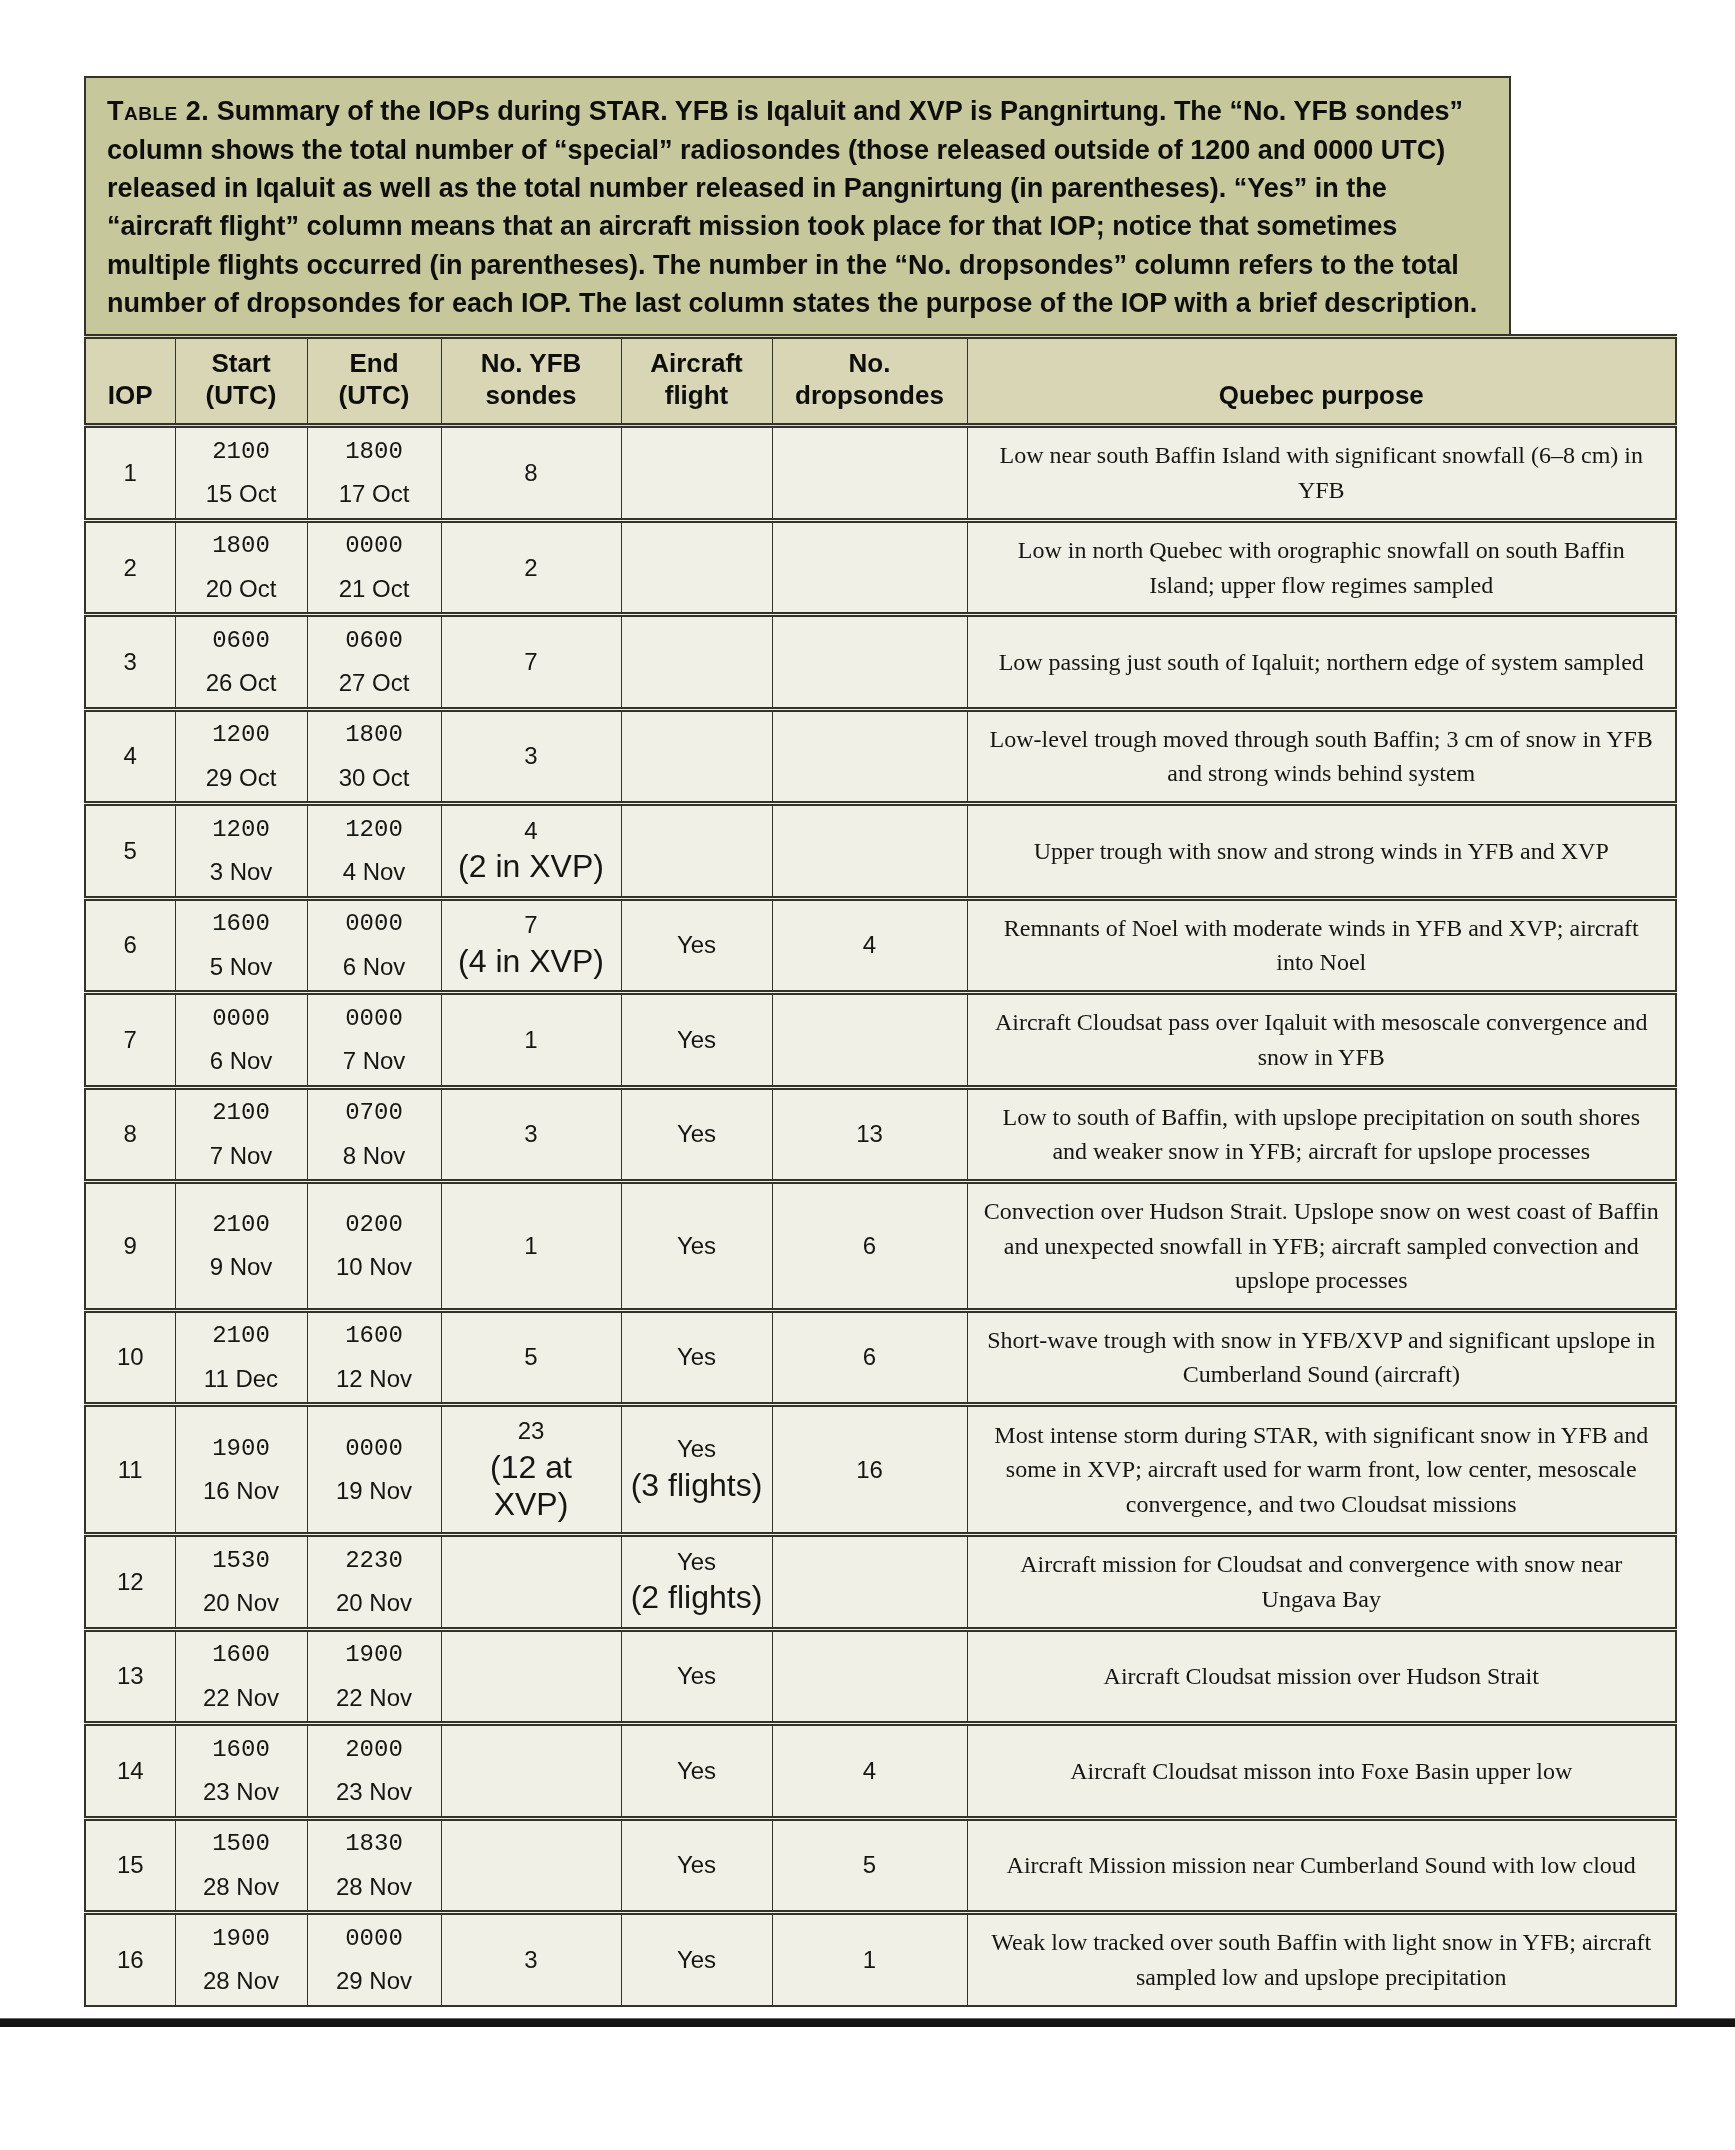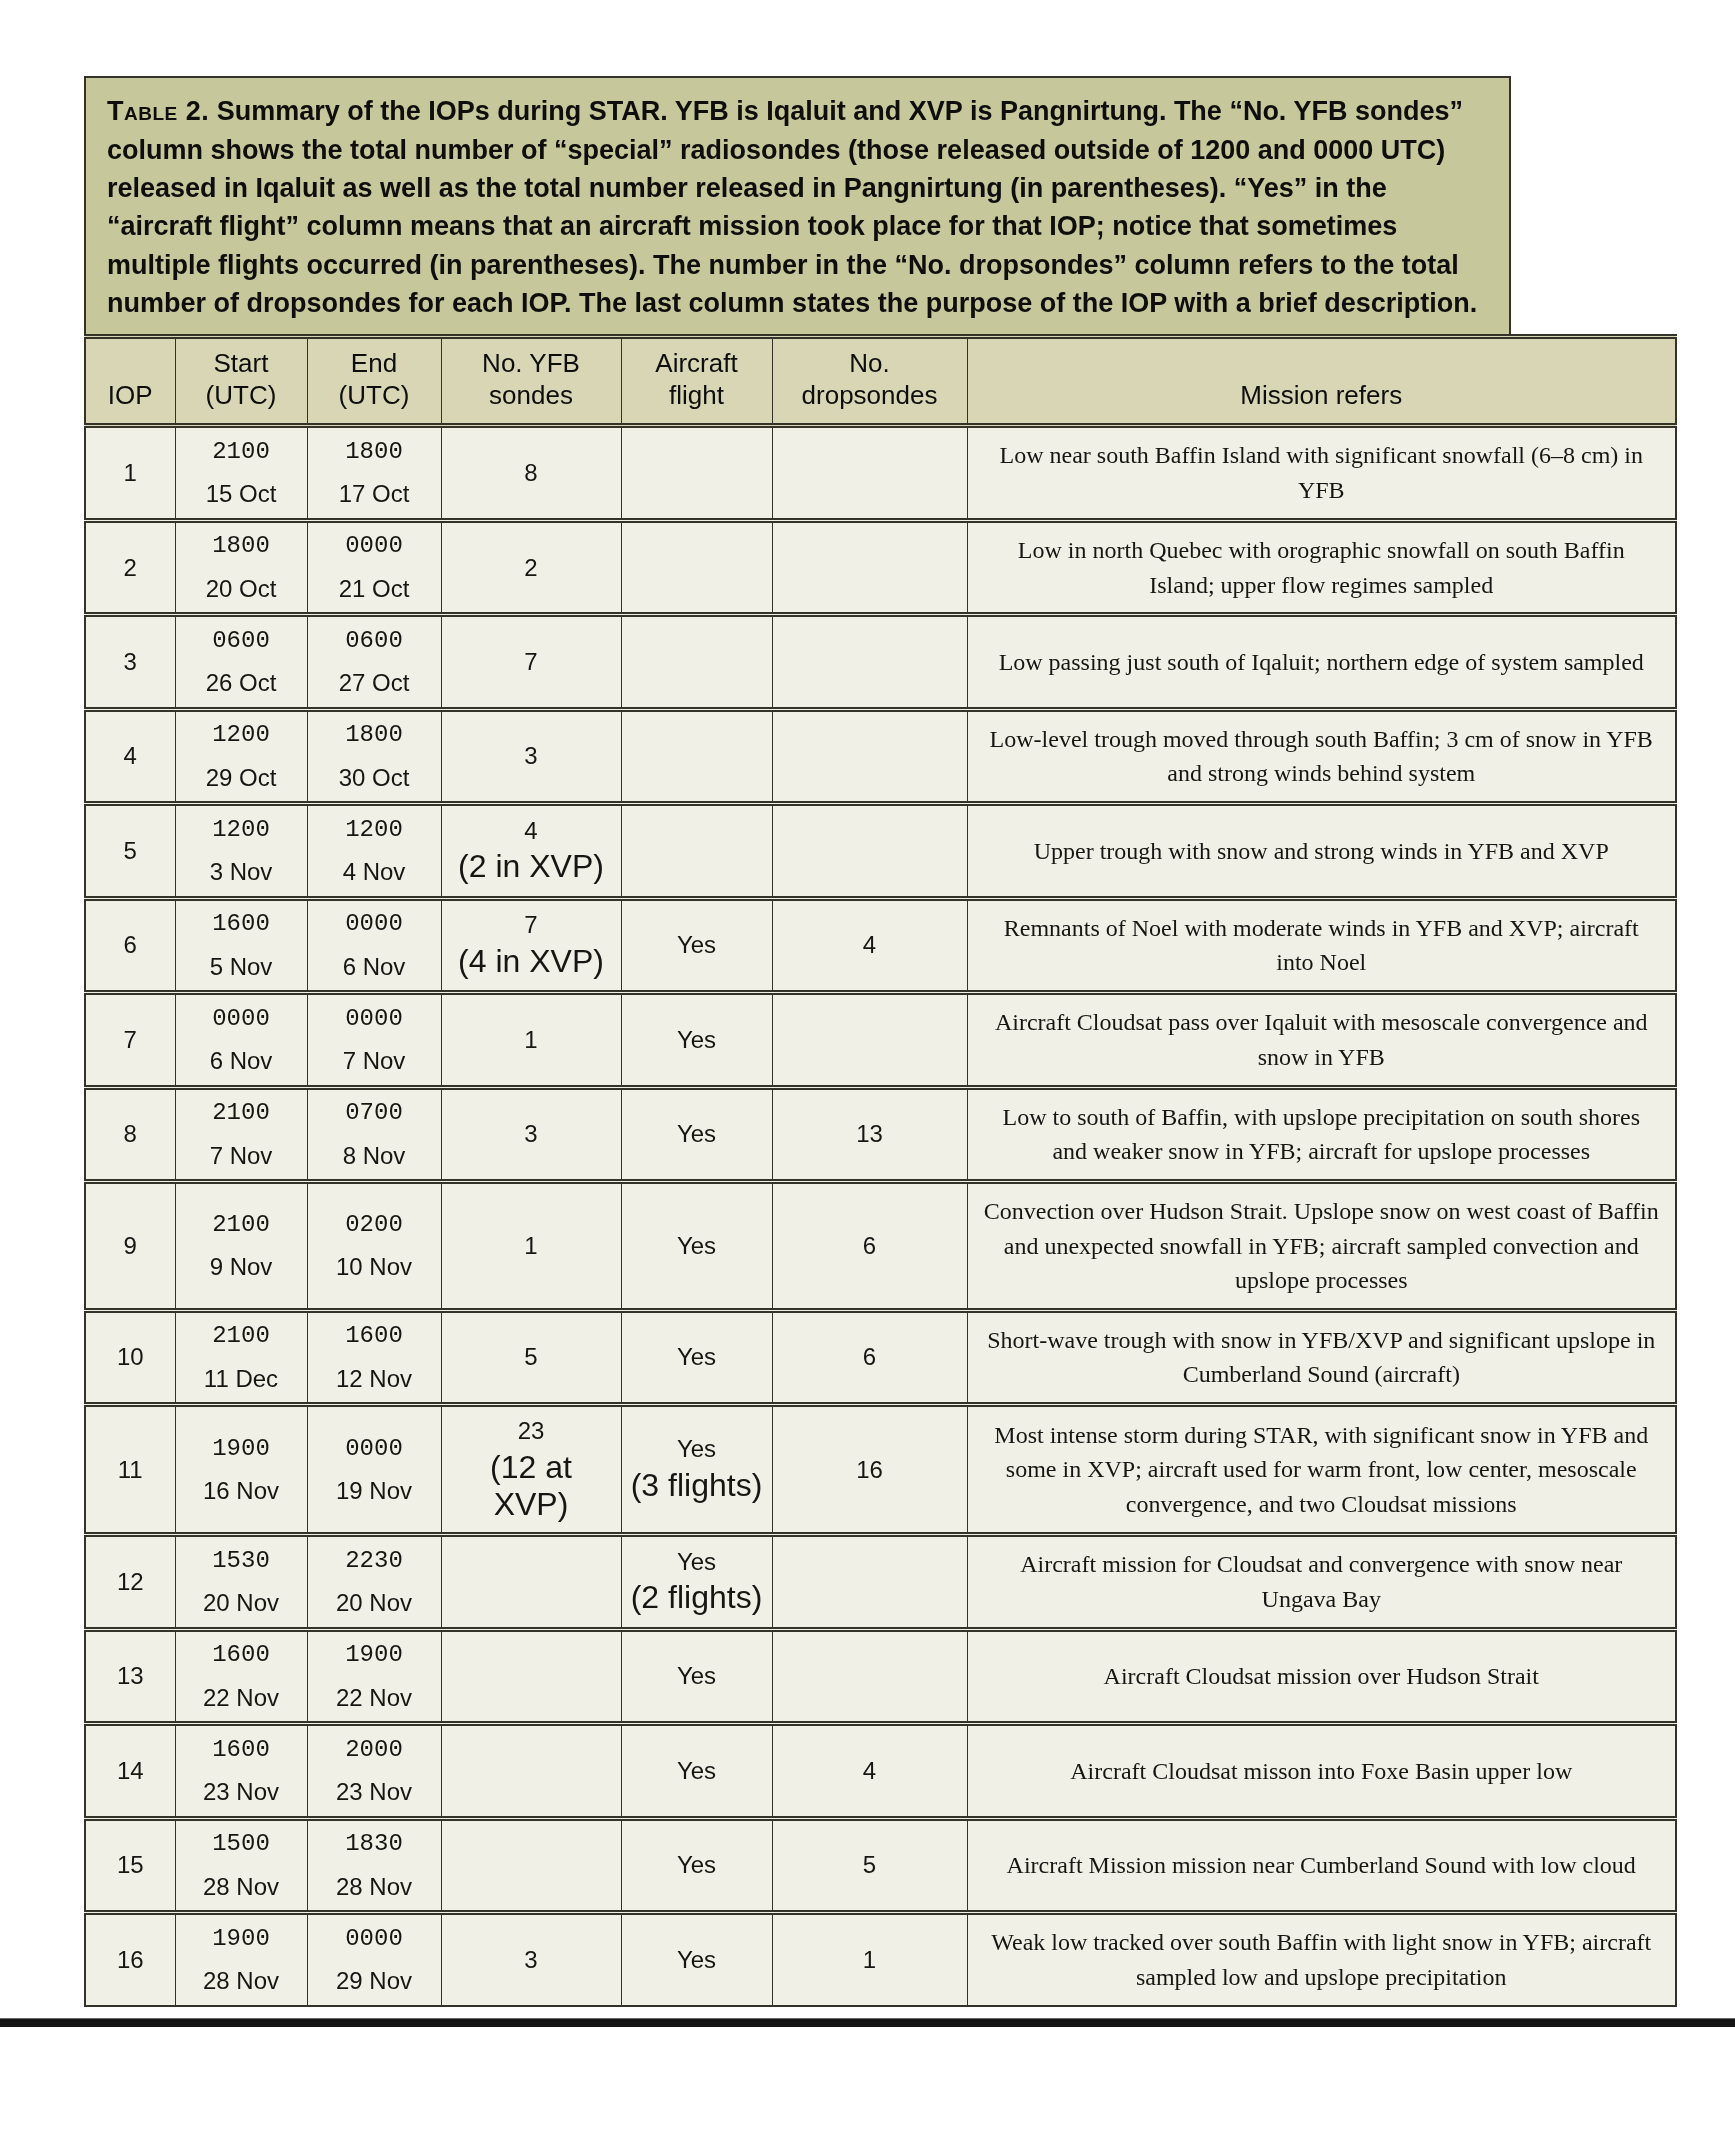--- a/index.html
+++ b/index.html
@@ -16,21 +16,21 @@
   .cap-label{font-variant:small-caps;letter-spacing:0.5px;}
   table.iop{
     width:1591px;border-collapse:collapse;table-layout:fixed;
     background:#f1f0e7;border:2.9px solid #33332a;
   }
   thead tr{border-top:5.7px double #33332a;border-bottom:5.7px double #33332a;}
   tbody tr{border-bottom:5.7px double #33332a;}
   tbody tr:last-child{border-bottom:none;}
   th{
     background:#d9d6b6;vertical-align:bottom;text-align:center;
-    font-size:26px;font-weight:normal;line-height:1.22;
+    font-size:26px;font-weight:bold;line-height:1.22;
     padding:9.6px 3.8px 11.5px 3.8px;border-left:1.9px solid #33332a;color:#0e0e0c;
   }
   td{
     border-left:1.9px solid #33332a;text-align:center;vertical-align:middle;
     font-size:24px;padding:9.6px 7.6px;color:#161613;
   }
   td.purpose{line-height:1.45;padding:9.6px 15.3px;font-family:Liberation Serif, serif;}
   .tt{margin-bottom:15.3px;font-family:Liberation Mono, monospace;}
   .dd{margin-top:12px;}
   .note{font-size:32px;margin-top:3.8px;}
@@ -77,21 +77,21 @@
           </th>
           <th>
             <div>Aircraft</div>
             <div>flight</div>
           </th>
           <th>
             <div>No.</div>
             <div>dropsondes</div>
           </th>
           <th>
-            <div>Mission refers</div>
+            <div>Quebec purpose</div>
           </th>
         </tr>
     </thead>
     <tbody id="table-body">
   <tr>
     <td>1</td>
     <td>
       <div class="tt">2100</div>
       <div class="dd">15 Oct</div>
     </td>

